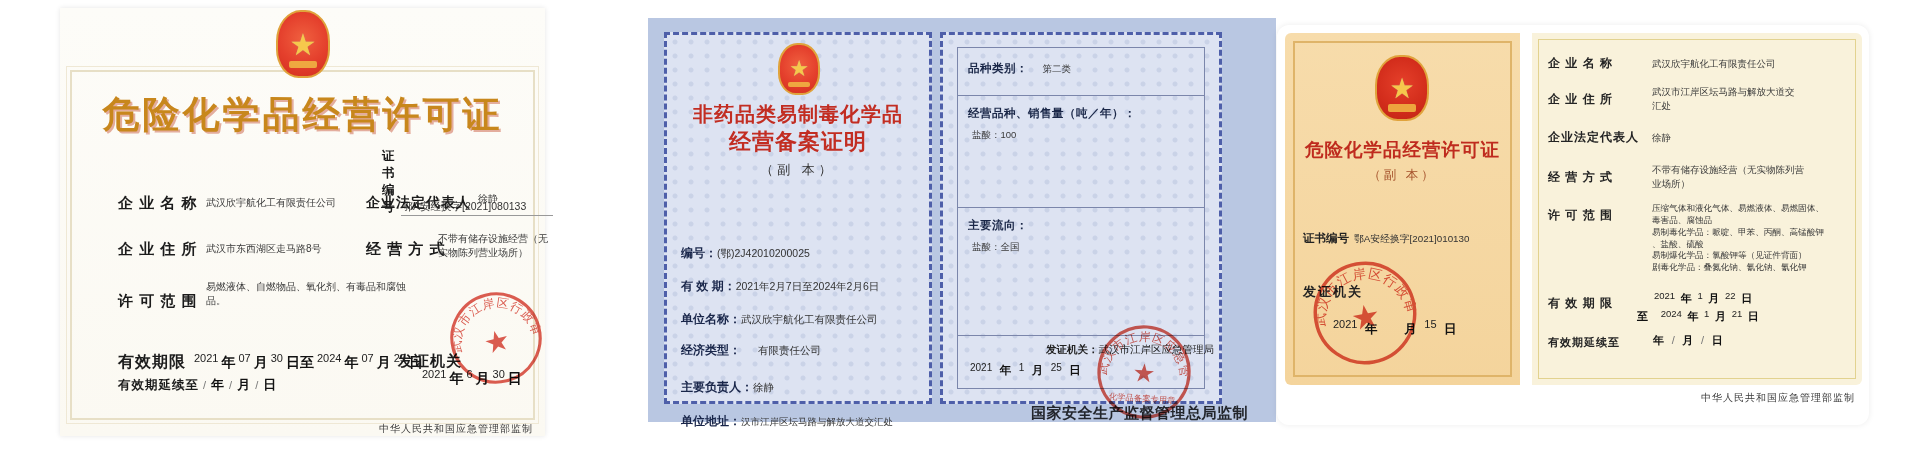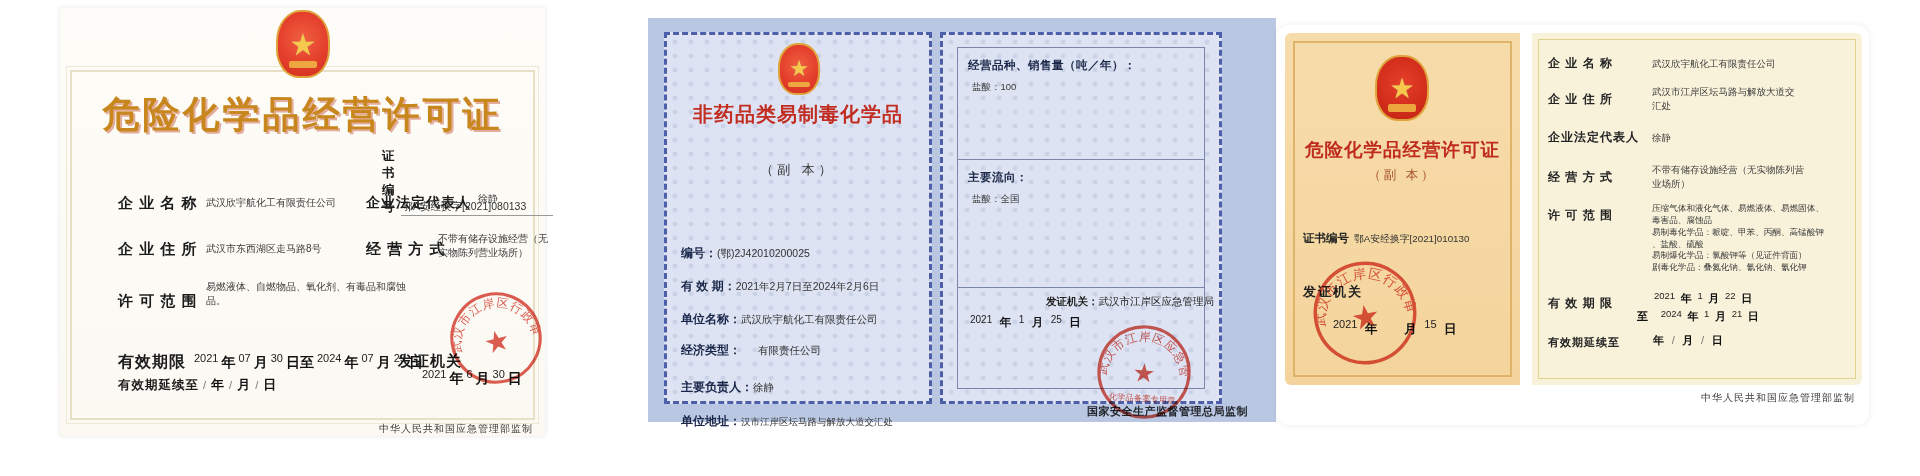--- a/index.html
+++ b/index.html
@@ -52,21 +52,21 @@
   .m-box { position:absolute; left:14px; right:14px; top:12px; bottom:12px; border:1px solid #7b86ab; }
   .m-sec { position:relative; border-bottom:1px solid #7b86ab; padding:10px; }
   .m-sec:last-child { border-bottom:none; }
   .m-sec .lbl { font-weight:bold; font-size:11.5px; color:#1a2748; letter-spacing:.5px; }
   .m-sec .val { font-size:9.5px; color:#3a3a3a; margin-top:8px; margin-left:4px; }
   .m-issuer { font-size:10.5px; color:#222; width:170px; line-height:1.5; margin-left:78px; }
   .m-issuer .lbl2 { font-weight:bold; }
   .m-date { margin-top:2px; white-space:nowrap; }
   .m-date .u { font-size:11.5px; }
   .m-date .n { font-size:10px; transform:translateY(-3px); }
-  .m-footer { position:absolute; right:28px; top:386px; font-size:11px; font-weight:bold; color:#23262c; letter-spacing:.5px; }
+  .m-footer { position:absolute; right:28px; top:386px; font-size:15px; font-weight:bold; color:#23262c; letter-spacing:.5px; }
 
   
   .cert-right { position:absolute; left:1277px; top:25px; width:592px; height:400px;
                 background:#ffffff; border-radius:12px; box-shadow:0 0 6px rgba(0,0,0,.08); }
   .r-left { position:absolute; left:8px; top:8px; width:235px; height:352px;
             background:linear-gradient(180deg,#f7dcab,#f4d49c); border-radius:6px 0 0 6px; }
   .r-left .inner { position:absolute; inset:8px; border:2px solid #dfb469; }
   .r-title { position:absolute; left:0; right:0; top:104px; text-align:center;
              font-family:"Liberation Serif", serif; font-weight:bold; font-size:18.5px; letter-spacing:1px; color:#bf2b1e; }
   .r-sub { position:absolute; left:0; right:0; top:134px; text-align:center; font-size:12.5px; color:#a4502a; letter-spacing:3px; }
@@ -171,20 +171,21 @@
     <div class="lc-footer">中华人民共和国应急管理部监制</div>
   </section>
 
   <section class="cert-mid">
 
     <div class="m-panel m-left">
       <div class="emblem" style="left:111px; top:8px; width:42px; height:52px;">
         <span class="star" style="font-size:22px;">★</span>
       </div>
       <div class="m-title" style="top:66px; font-size:20px;">非药品类易制毒化学品</div>
+      <div class="m-title" style="top:92px; font-size:22px;">经营备案证明</div>
       <div class="m-sub" style="top:126px;">（副 本）</div>
 
       <div class="m-field" style="top:166px;">
         <span class="lbl">编号：</span>
         <span class="val">(鄂)2J42010200025</span>
       </div>
       <div class="m-field" style="top:199px;justify-content:space-between;">
         <span class="lbl">有 效 期：</span>
         <span class="val">2021年2月7日至2024年2月6日</span>
       </div>
@@ -201,20 +202,24 @@
         <span class="val">徐静</span>
       </div>
       <div class="m-field" style="top:334px;">
         <span class="lbl">单位地址：</span>
         <span class="val" style="font-size:9.5px;">汉市江岸区坛马路与解放大道交汇处</span>
       </div>
     </div>
 
     <div class="m-panel m-right">
       <div class="m-box">
+        <div class="m-sec" style="height:48px;">
+          <span class="lbl">品种类别：</span>
+          <span class="val" style="display:inline; margin-left:10px;">第二类</span>
+        </div>
         <div class="m-sec" style="height:112px;">
           <div class="lbl">经营品种、销售量（吨／年）：</div>
           <div class="val">盐酸：100</div>
         </div>
         <div class="m-sec" style="height:128px;">
           <div class="lbl">主要流向：</div>
           <div class="val">盐酸：全国</div>
         </div>
         <div class="m-sec" style="height:56px; padding-top:6px;">
           <div class="m-issuer">

